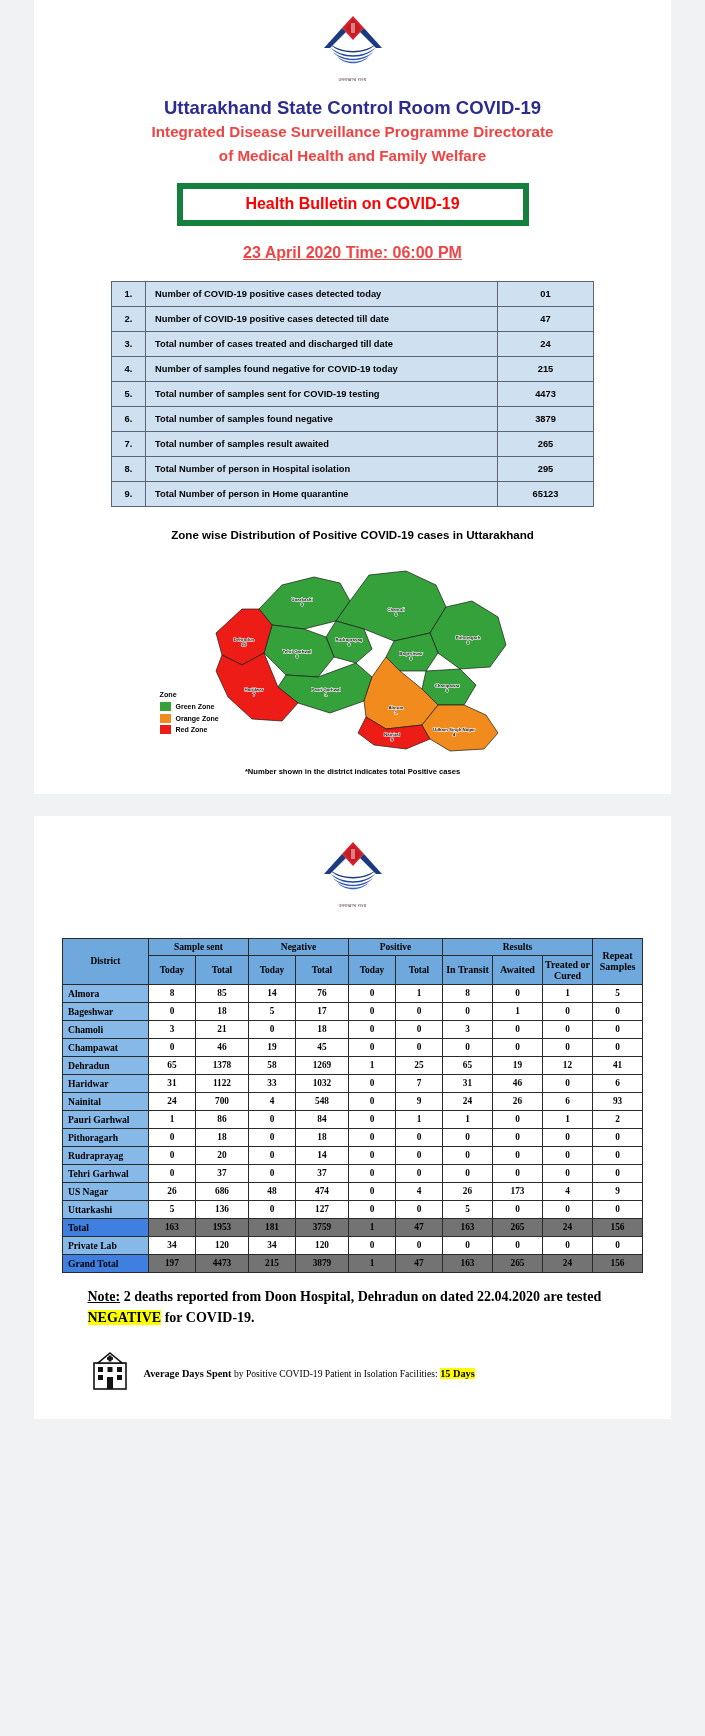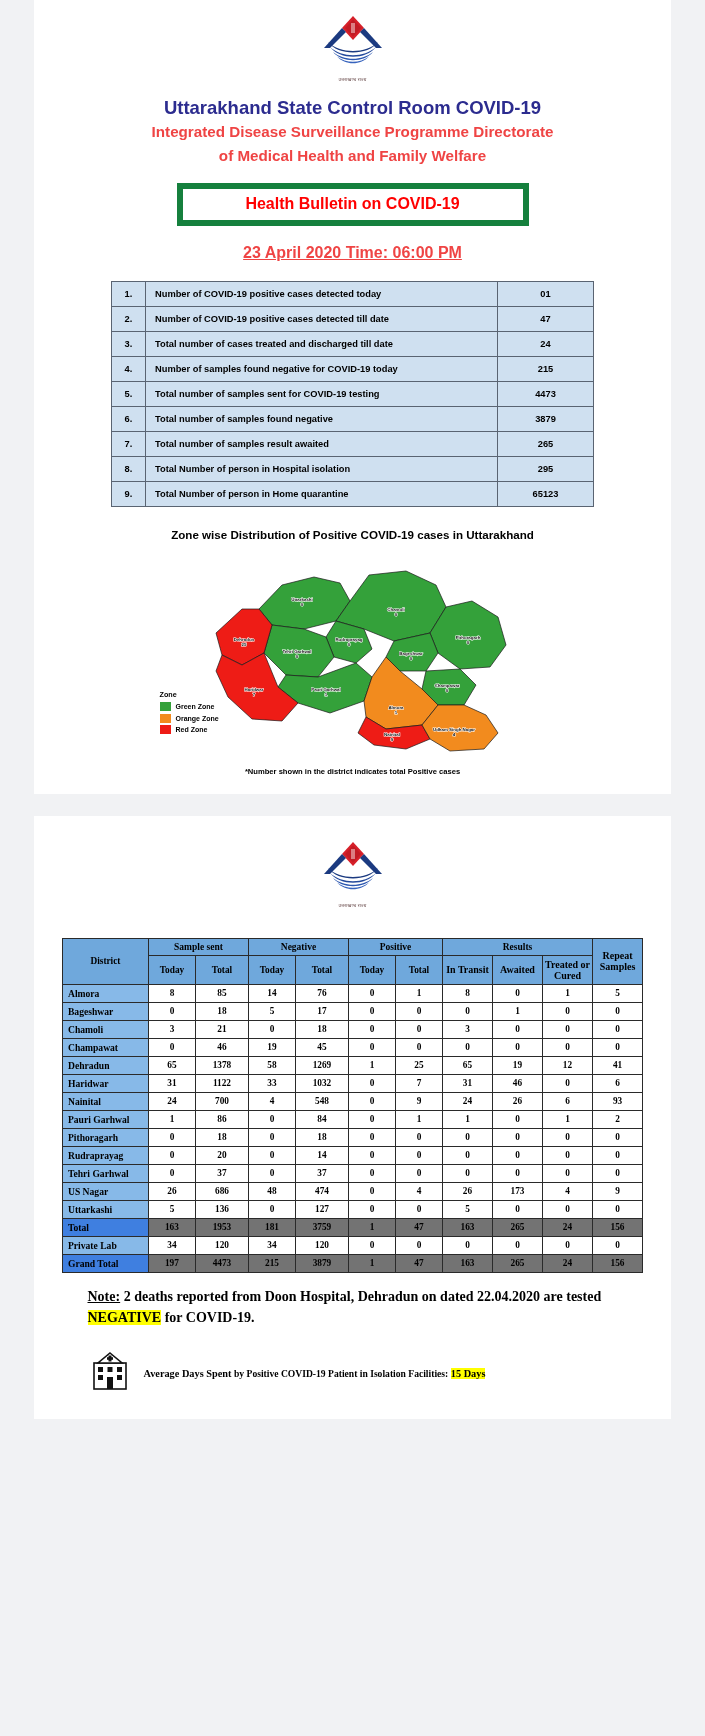--- a/index.html
+++ b/index.html
@@ -180,21 +180,21 @@
     display:flex;
     align-items: center;
     gap: 10px;
   }
   .avg-icon { width: 46px; flex: 0 0 46px; }
   .avg-text {
     font-size: 10.3px;
     font-weight: bold;
     font-family: "Liberation Serif", serif;
   }
-  .avg-text .light { font-weight: bold; font-size: 9.6px; }
+  .avg-text .light { font-weight: normal; font-size: 9.6px; }
 </style>
 </head>
 <body>
 
 <div class="page page1">
 
   <div class="emblem-wrap">
     <div class="emblem">
       <svg width="66" height="52" viewBox="0 0 66 52">
 

